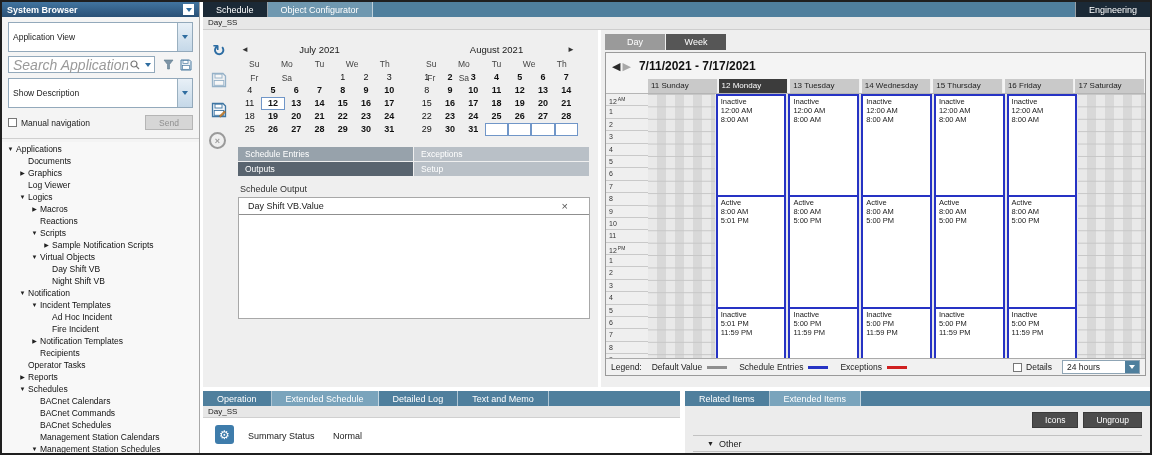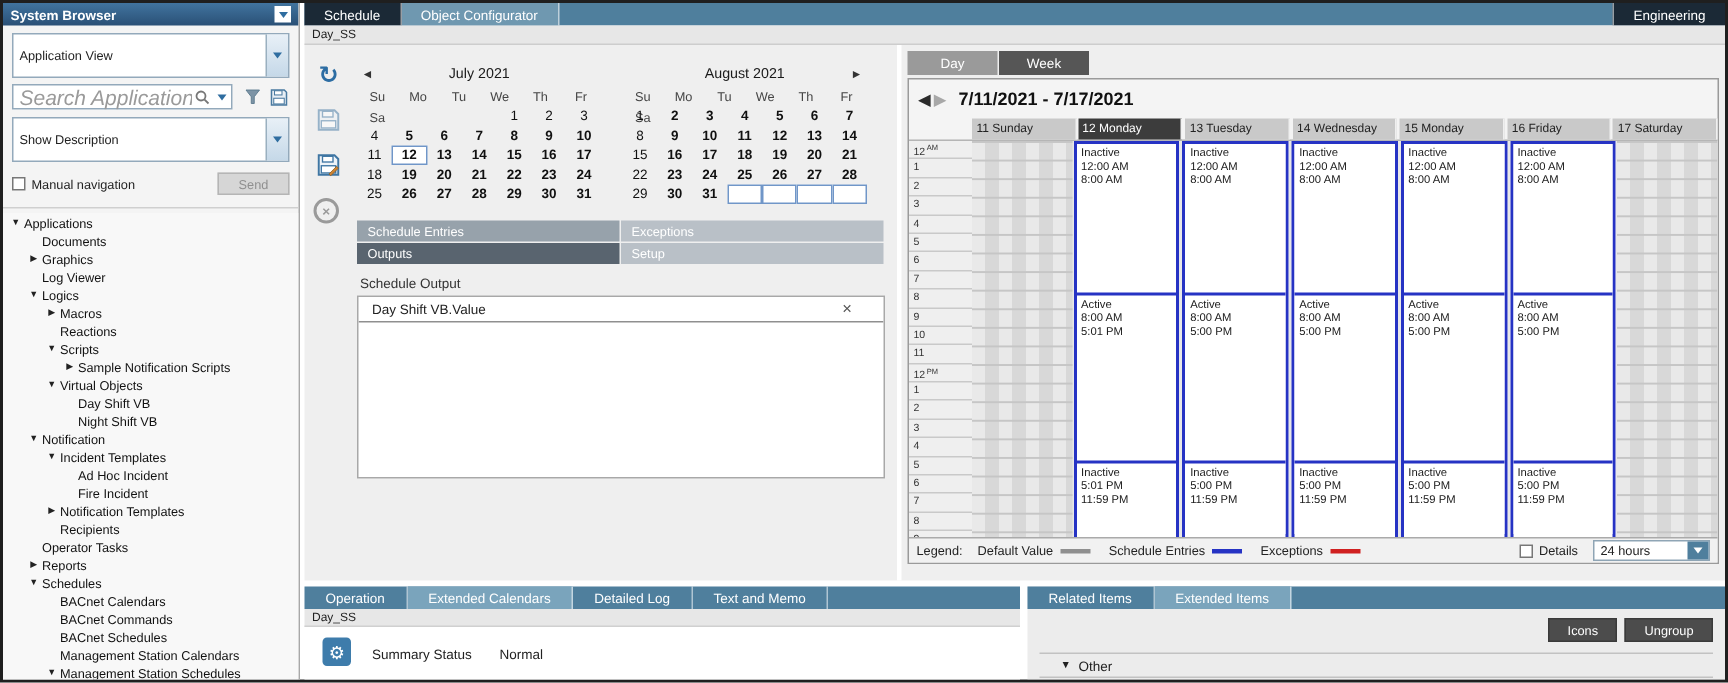--- a/index.html
+++ b/index.html
@@ -51,21 +51,21 @@
 .tool-icon.save1{top:40px;opacity:.5;}
 .tool-icon.save2{top:70px;}
 .tool-icon.cancel{top:102px;width:17px;height:17px;border:2px solid #9a9a9a;border-radius:50%;color:#9a9a9a;font-size:9px;font-weight:bold;}
 
 .sched-panel{position:absolute;left:33px;top:0;width:360px;height:100%;}
 .cals{display:flex;gap:14px;padding:12px 4px 0 2px;}
 .cal{width:163px;}
 .cal-header{display:flex;align-items:center;height:15px;font-size:9.5px;}
 .cal-nav{width:14px;text-align:center;font-size:8px;color:#333;}
 .cal-title{flex:1;text-align:center;color:#1a1a1a;}
-.cal-dow{display:grid;grid-template-columns:repeat(6,1fr);font-size:8.5px;color:#444;text-align:center;height:14px;line-height:14px;}
+.cal-dow{display:grid;grid-template-columns:repeat(5,1fr);font-size:8.5px;color:#444;text-align:center;height:14px;line-height:14px;}
 .cal-grid{display:grid;grid-template-columns:repeat(7,1fr);grid-auto-rows:13px;font-size:9px;text-align:center;}
 .cal-day{line-height:13px;color:#111;}
 .cal-day.bold{font-weight:bold;}
 .cal-day.selected{border:1px solid #7096c8;background:#fff;line-height:11px;}
 .sec-row{display:flex;height:14px;margin:0 6px 0 2px;}
 .sec-row.first{margin-top:11px;}
 .sec-row.second{margin-top:1px;}
 .sec-tab{flex:1;display:flex;align-items:center;padding-left:7px;color:#fff;font-size:8.5px;margin-right:1px;}
 .sec-tab.mid{background:#97a2ab;}
 .sec-tab.pale{background:#b9c0c7;}
@@ -383,21 +383,21 @@
       <div class="wk-nav">
         <span class="nav-arrow back">◀</span>
         <span class="nav-arrow fwd">▶</span>
         <span class="wk-range">7/11/2021 - 7/17/2021</span>
       </div>
       <div class="day-heads">
           <div class="day-head">11 Sunday</div>
           <div class="day-head sched sel">12 Monday</div>
           <div class="day-head sched">13 Tuesday</div>
           <div class="day-head sched">14 Wednesday</div>
-          <div class="day-head sched">15 Monday</div>
+          <div class="day-head sched">15 Thursday</div>
           <div class="day-head sched">16 Friday</div>
           <div class="day-head">17 Saturday</div>
         </div>
       <div class="wk-grid">
         <div class="gutter">
             <div class="hour-row"><span>12</span><sup class="ampm">AM</sup></div>
             <div class="hour-row"><span>1</span></div>
             <div class="hour-row"><span>2</span></div>
             <div class="hour-row"><span>3</span></div>
             <div class="hour-row"><span>4</span></div>
@@ -532,21 +532,21 @@
             </span>
         </div>
       </div>
     </div>
   </div>
 </div>
 
 <div class="op-panel">
   <div class="btabs">
       <div class="b-tab normal">Operation</div>
-      <div class="b-tab light">Extended Calendars</div>
+      <div class="b-tab light">Extended Schedule</div>
       <div class="b-tab normal">Detailed Log</div>
       <div class="b-tab normal">Text and Memo</div>
     </div>
   <div class="crumb2">
     <span>Day_SS</span>
   </div>
   <div class="op-content">
     <div class="gear-badge">
       <span>⚙</span>
     </div>

